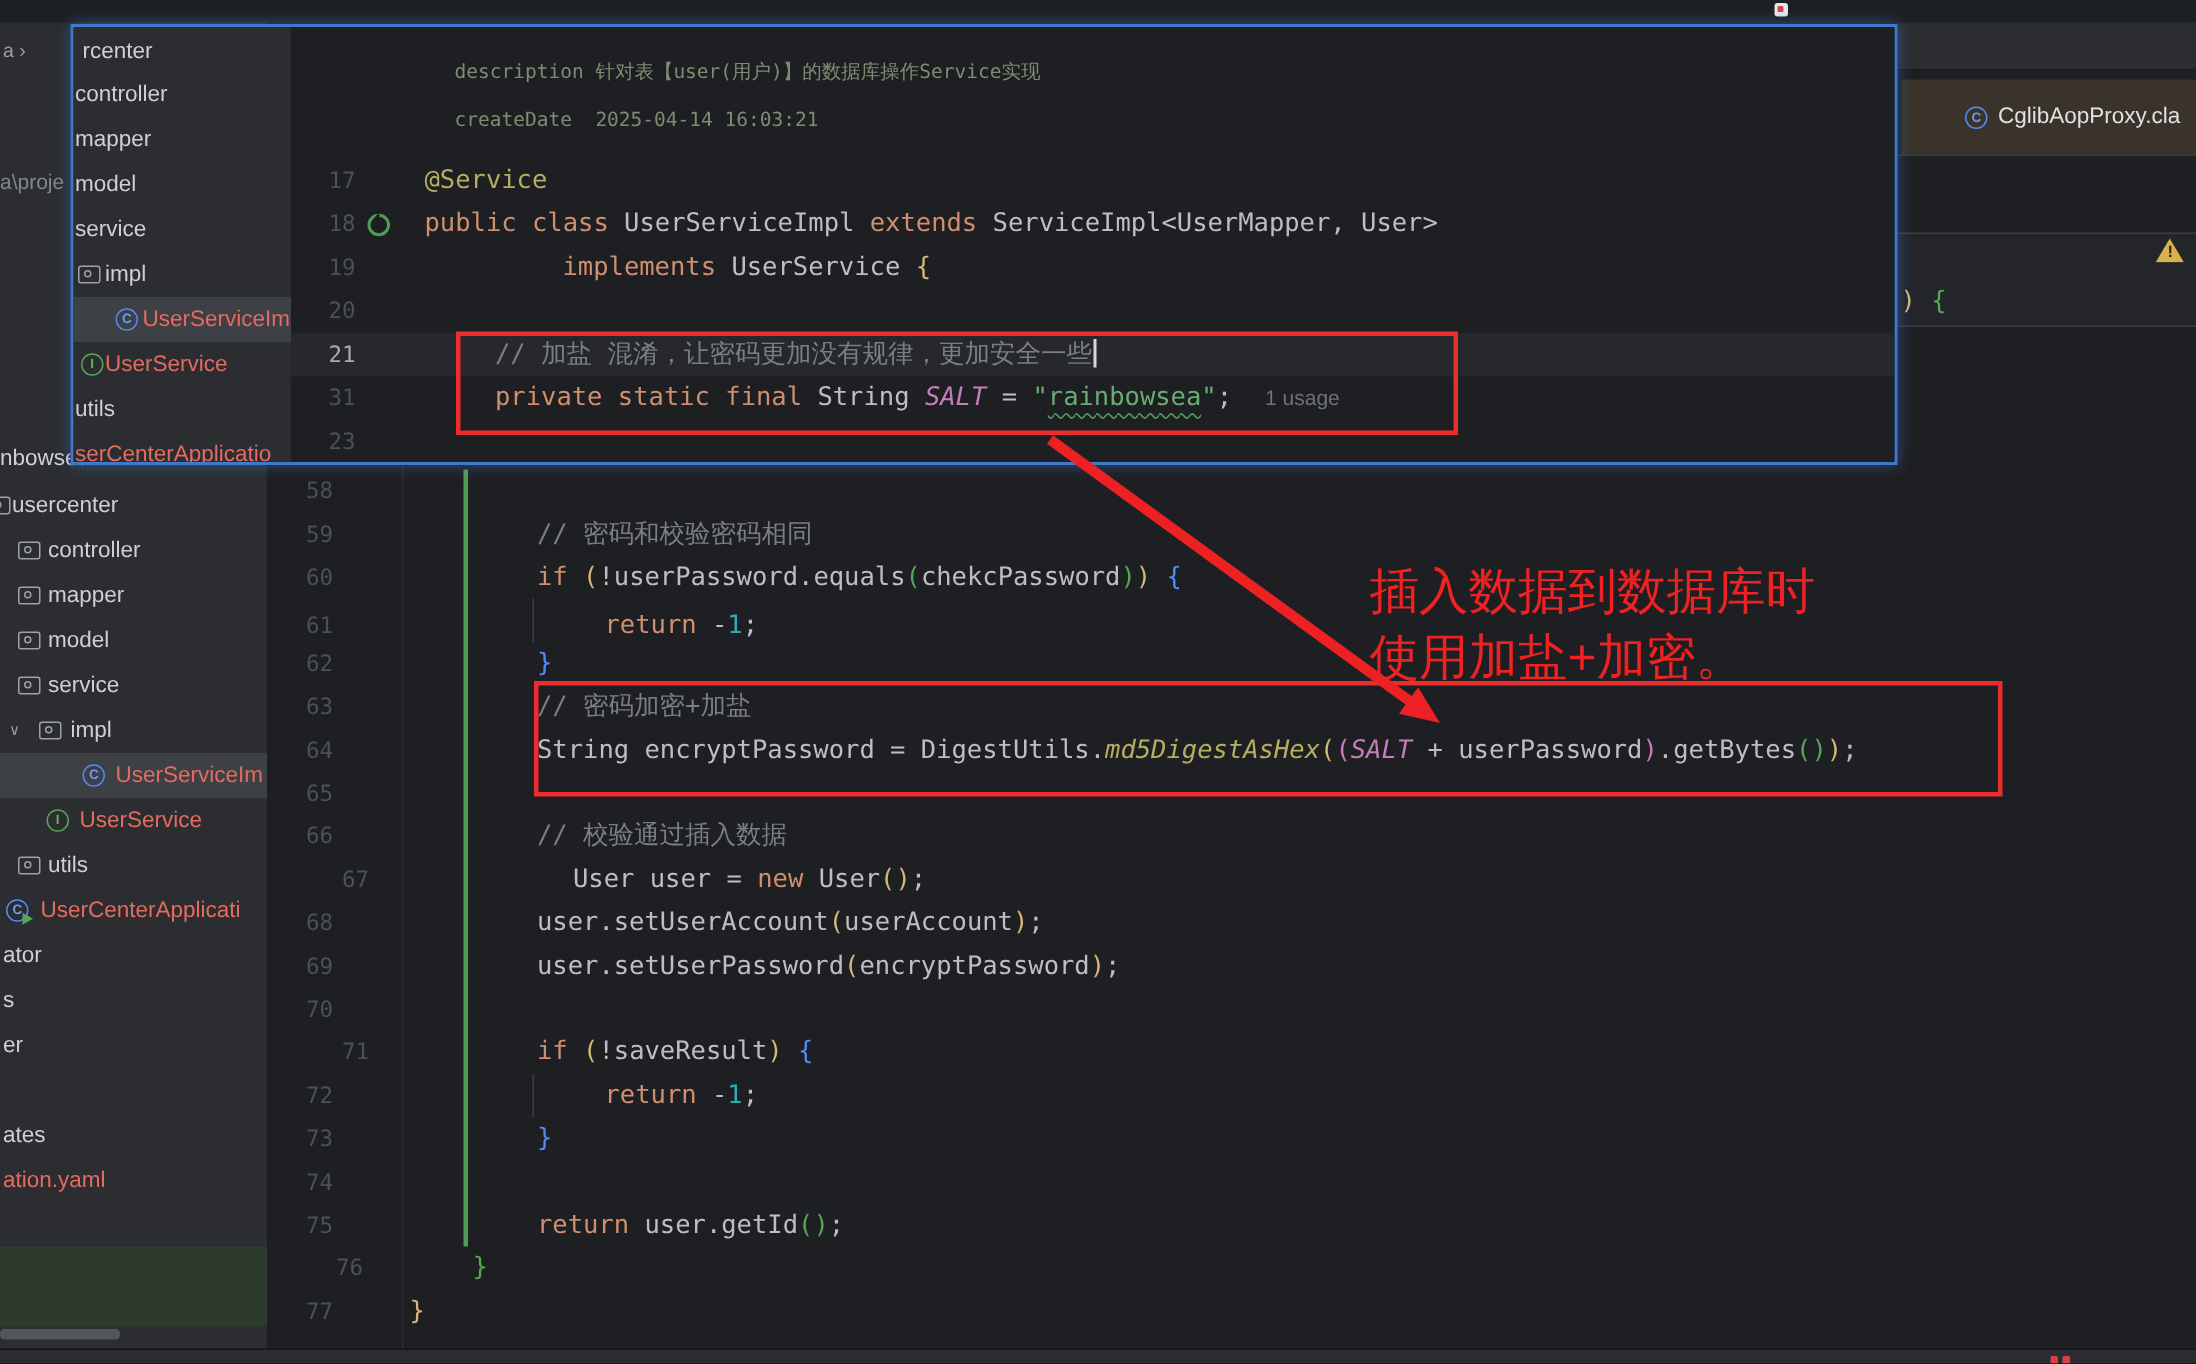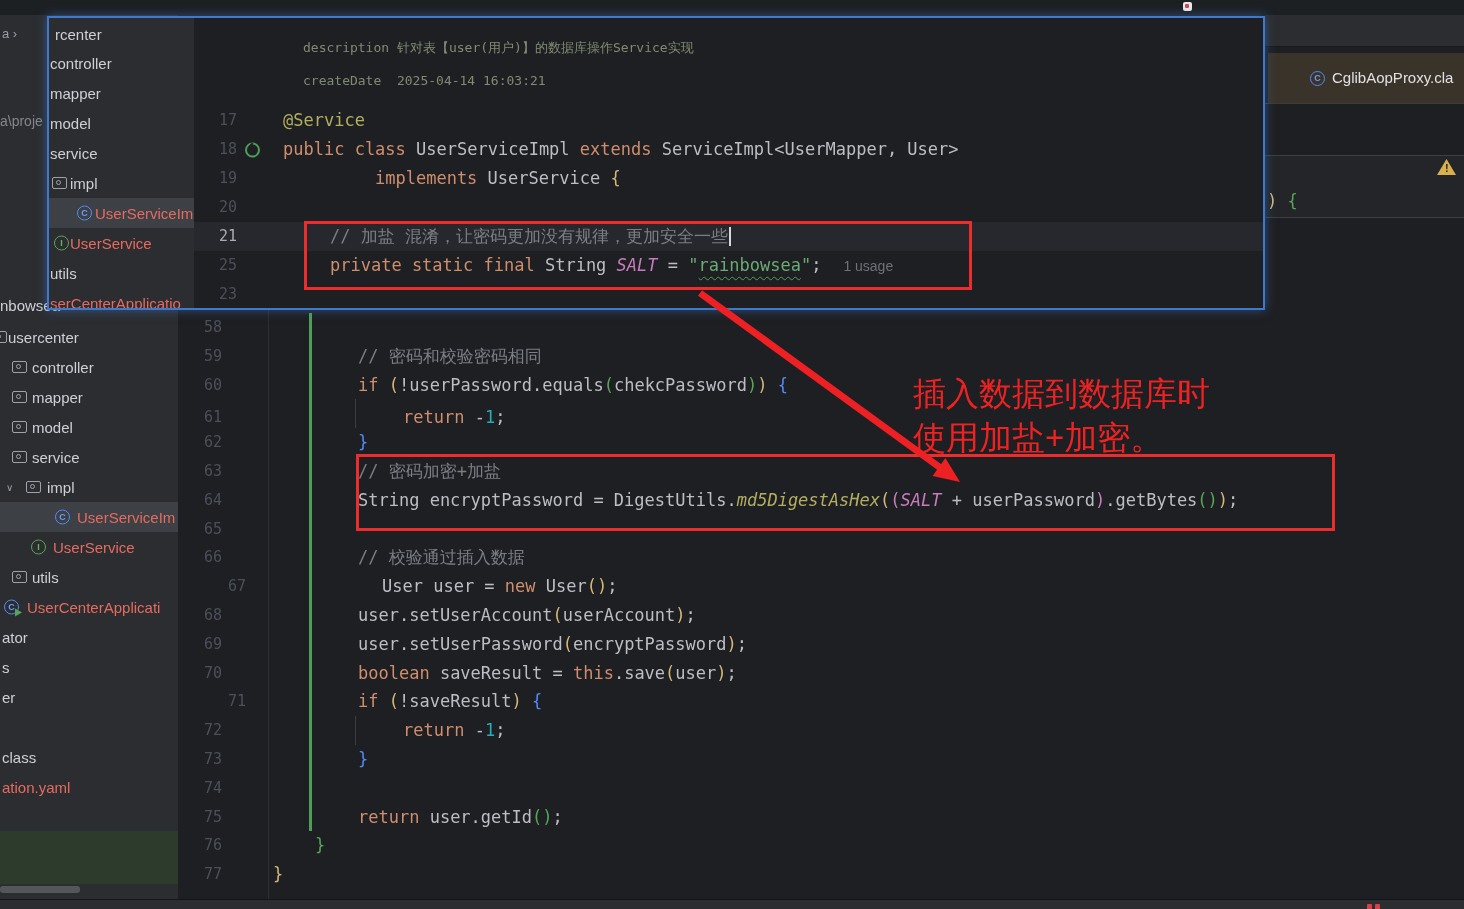--- a/index.html
+++ b/index.html
@@ -138,21 +138,21 @@
         <div class="trow" style="top: 607px; height: 30px;">
           <span class="tlabel" style="left: 2px;">ator</span>
         </div>
         <div class="trow" style="top: 637px; height: 30px;">
           <span class="tlabel" style="left: 2px;">s</span>
         </div>
         <div class="trow" style="top: 667px; height: 30px;">
           <span class="tlabel" style="left: 2px;">er</span>
         </div>
         <div class="trow" style="top: 727px; height: 30px;">
-          <span class="tlabel" style="left: 2px;">class</span>
+          <span class="tlabel" style="left: 2px;">ates</span>
         </div>
         <div class="trow" style="top: 757px; height: 30px;">
           <span class="tlabel salmon" style="left: 2px;">ation.yaml</span>
         </div>
       </div>
     <div class="green-block"></div>
     <div class="hscroll"></div>
   </div>
 
   <div class="editor">
@@ -204,21 +204,20 @@
         <div class="crow" style="top: 288px; line-height: 28.8px; height: 28.8px;">
           <span class="lnum" style="width: 44px; line-height: 28.8px;">68</span>
           <span class="ctext" style="left: 180px; line-height: 28.8px;"><span class="t">user.setUserAccount</span><span class="b1">(</span><span class="t">userAccount</span><span class="b1">)</span><span class="t">;</span></span>
         </div>
         <div class="crow" style="top: 316.8px; line-height: 28.8px; height: 28.8px;">
           <span class="lnum" style="width: 44px; line-height: 28.8px;">69</span>
           <span class="ctext" style="left: 180px; line-height: 28.8px;"><span class="t">user.setUserPassword</span><span class="b1">(</span><span class="t">encryptPassword</span><span class="b1">)</span><span class="t">;</span></span>
         </div>
         <div class="crow" style="top: 345.6px; line-height: 28.8px; height: 28.8px;">
           <span class="lnum" style="width: 44px; line-height: 28.8px;">70</span>
-          <span class="ctext" style="left: 180px; line-height: 28.8px;"><span class="k">boolean </span><span class="t">saveResult = </span><span class="k">this</span><span class="t">.save</span><span class="b1">(</span><span class="t">user</span><span class="b1">)</span><span class="t">;</span></span>
         </div>
         <div class="crow" style="top: 374.4px; line-height: 28.8px; height: 28.8px;">
           <span class="lnum" style="width: 44px; line-height: 28.8px; margin-left: 24px;">71</span>
           <span class="ctext" style="left: 180px; line-height: 28.8px;"><span class="k">if </span><span class="b1">(</span><span class="t">!saveResult</span><span class="b1">)</span><span class="t"> </span><span class="b3">{</span></span>
         </div>
         <div class="crow" style="top: 403.2px; line-height: 28.8px; height: 28.8px;">
           <span class="lnum" style="width: 44px; line-height: 28.8px;">72</span>
           <span class="ctext" style="left: 225px; line-height: 28.8px;"><span class="k">return </span><span class="t">-</span><span class="n">1</span><span class="t">;</span></span>
         </div>
         <div class="crow" style="top: 432px; line-height: 28.8px; height: 28.8px;">
@@ -227,21 +226,21 @@
         </div>
         <div class="crow" style="top: 460.8px; line-height: 28.8px; height: 28.8px;">
           <span class="lnum" style="width: 44px; line-height: 28.8px;">74</span>
           <span class="ctext" style="left: 180px; line-height: 28.8px;"></span>
         </div>
         <div class="crow" style="top: 489.6px; line-height: 28.8px; height: 28.8px;">
           <span class="lnum" style="width: 44px; line-height: 28.8px;">75</span>
           <span class="ctext" style="left: 180px; line-height: 28.8px;"><span class="k">return </span><span class="t">user.getId</span><span class="b2">()</span><span class="t">;</span></span>
         </div>
         <div class="crow" style="top: 518.4px; line-height: 28.8px; height: 28.8px;">
-          <span class="lnum" style="width: 44px; line-height: 28.8px;">76</span>
+          <span class="lnum" style="width: 44px; line-height: 28.8px; padding-left: 20px;">76</span>
           <span class="ctext" style="left: 137px; line-height: 28.8px;"><span class="b2">}</span></span>
         </div>
         <div class="crow" style="top: 547.2px; line-height: 28.8px; height: 28.8px;">
           <span class="lnum" style="width: 44px; line-height: 28.8px;">77</span>
           <span class="ctext" style="left: 95px; line-height: 28.8px;"><span class="b1">}</span></span>
         </div>
       </div>
   </div>
 
   <div class="rightpanel">
@@ -324,21 +323,21 @@
         </div>
         <div class="crow" style="top: 87px; line-height: 29px; height: 29px;">
           <span class="lnum" style="width: 43px; line-height: 29px;">20</span>
           <span class="ctext" style="left: 136px; line-height: 29px;"></span>
         </div>
         <div class="crow cur" style="top: 116px; line-height: 29px; height: 29px;">
           <span class="lnum" style="width: 43px; line-height: 29px;">21</span>
           <span class="ctext" style="left: 136px; line-height: 29px;"><span class="c">// 加盐 混淆，让密码更加没有规律，更加安全一些</span><span class="caret"></span></span>
         </div>
         <div class="crow" style="top: 145px; line-height: 29px; height: 29px;">
-          <span class="lnum" style="width: 43px; line-height: 29px;">25</span>
+          <span class="lnum" style="width: 43px; line-height: 29px;">31</span>
           <span class="ctext" style="left: 136px; line-height: 29px;"><span class="k">private static final </span><span class="t">String </span><span class="ct">SALT </span><span class="t">= </span><span class="s">"</span><span class="sw">rainbowsea</span><span class="s">"</span><span class="t">;</span><span class="h">1 usage</span></span>
         </div>
         <div class="crow" style="top: 174px; line-height: 29px; height: 29px;">
           <span class="lnum" style="width: 43px; line-height: 29px;">23</span>
           <span class="ctext" style="left: 136px; line-height: 29px;"></span>
         </div>
       </div>
   </div>
 
   <div class="redbox" style="left:304px;top:221px;width:662px;height:63px;"></div>

